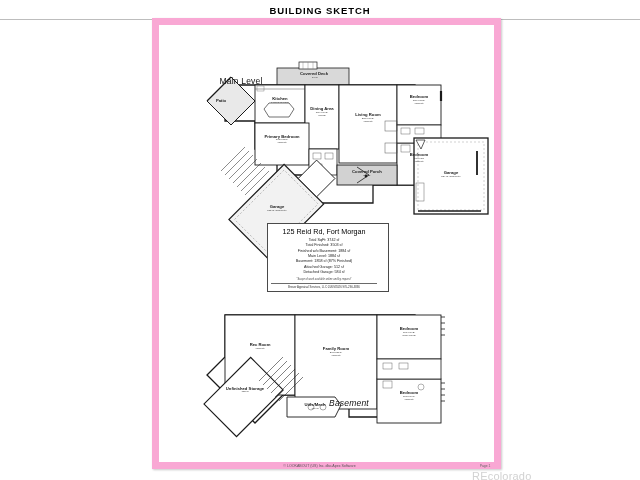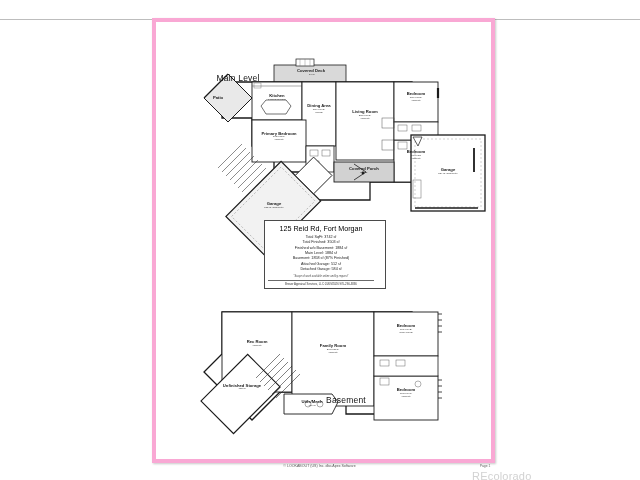--- a/index.html
+++ b/index.html
@@ -37,21 +37,21 @@
     height: 1px;
     background: #bdbdbd;
   }
 
   
   .page-sheet {
     position: absolute;
     left: 152px; top: 18px;
     width: 335px; height: 437px;
     background: #ffffff;
-    border: 4px solid #f9a8d4;
+    border: 7px solid #f9a8d4;
     box-shadow: 1px 1px 2px rgba(0,0,0,0.22);
   }
 
   .sketch-area { position: absolute; left: 0; top: 0; width: 335px; height: 437px; }
   .sketch-area svg { position: absolute; left: 0; top: 0; }
 
   
   .lbl {
     position: absolute;
     color: #1a1a1a;
@@ -127,20 +127,21 @@
     font-size: 11px;
     color: #d2d2d2;
     letter-spacing: .2px;
   }
 </style>
 </head>
 <body>
 
 <div id="viewer">
 
+  <div class="doc-title">BUILDING SKETCH</div>
   <div class="title-rule"></div>
 
   <div class="page-sheet">
 
     <div class="sketch-area">
       <svg width="335" height="437" viewBox="0 0 335 437">
         <g stroke="#1a1a1a" fill="none" stroke-width="1.1">
 
           <rect x="118" y="43" width="72" height="18" fill="#d9d9d9" stroke="#1a1a1a" stroke-width="0.8"></rect>
           <rect x="140" y="37" width="18" height="7" fill="#ffffff" stroke="#1a1a1a" stroke-width="0.7"></rect>
@@ -323,21 +324,21 @@
       <div class="lbl" style="left:88px; top:180px; width:60px;">
         <div class="lbl-room">Garage</div>
         <div class="lbl-dim">512 sf (Concrete)</div>
       </div>
 
       <div class="lbl" style="left:262px; top:146px; width:60px;">
         <div class="lbl-room">Garage</div>
         <div class="lbl-dim">584 sf (Concrete)</div>
       </div>
 
-      <div class="lbl lbl-section" style="left:150px; top:374px; width:80px;">Basement</div>
+      <div class="lbl lbl-section" style="left:150px; top:374px; width:80px;font-style:italic;">Basement</div>
 
       <div class="lbl" style="left:71px; top:318px; width:60px;">
         <div class="lbl-room">Rec Room</div>
         <div class="lbl-dim">(Carpet)</div>
       </div>
 
       <div class="lbl" style="left:147px; top:322px; width:60px;">
         <div class="lbl-room">Family Room</div>
         <div class="lbl-dim">20'3"x21'1"</div>
         <div class="lbl-dim">(Carpet)</div>

